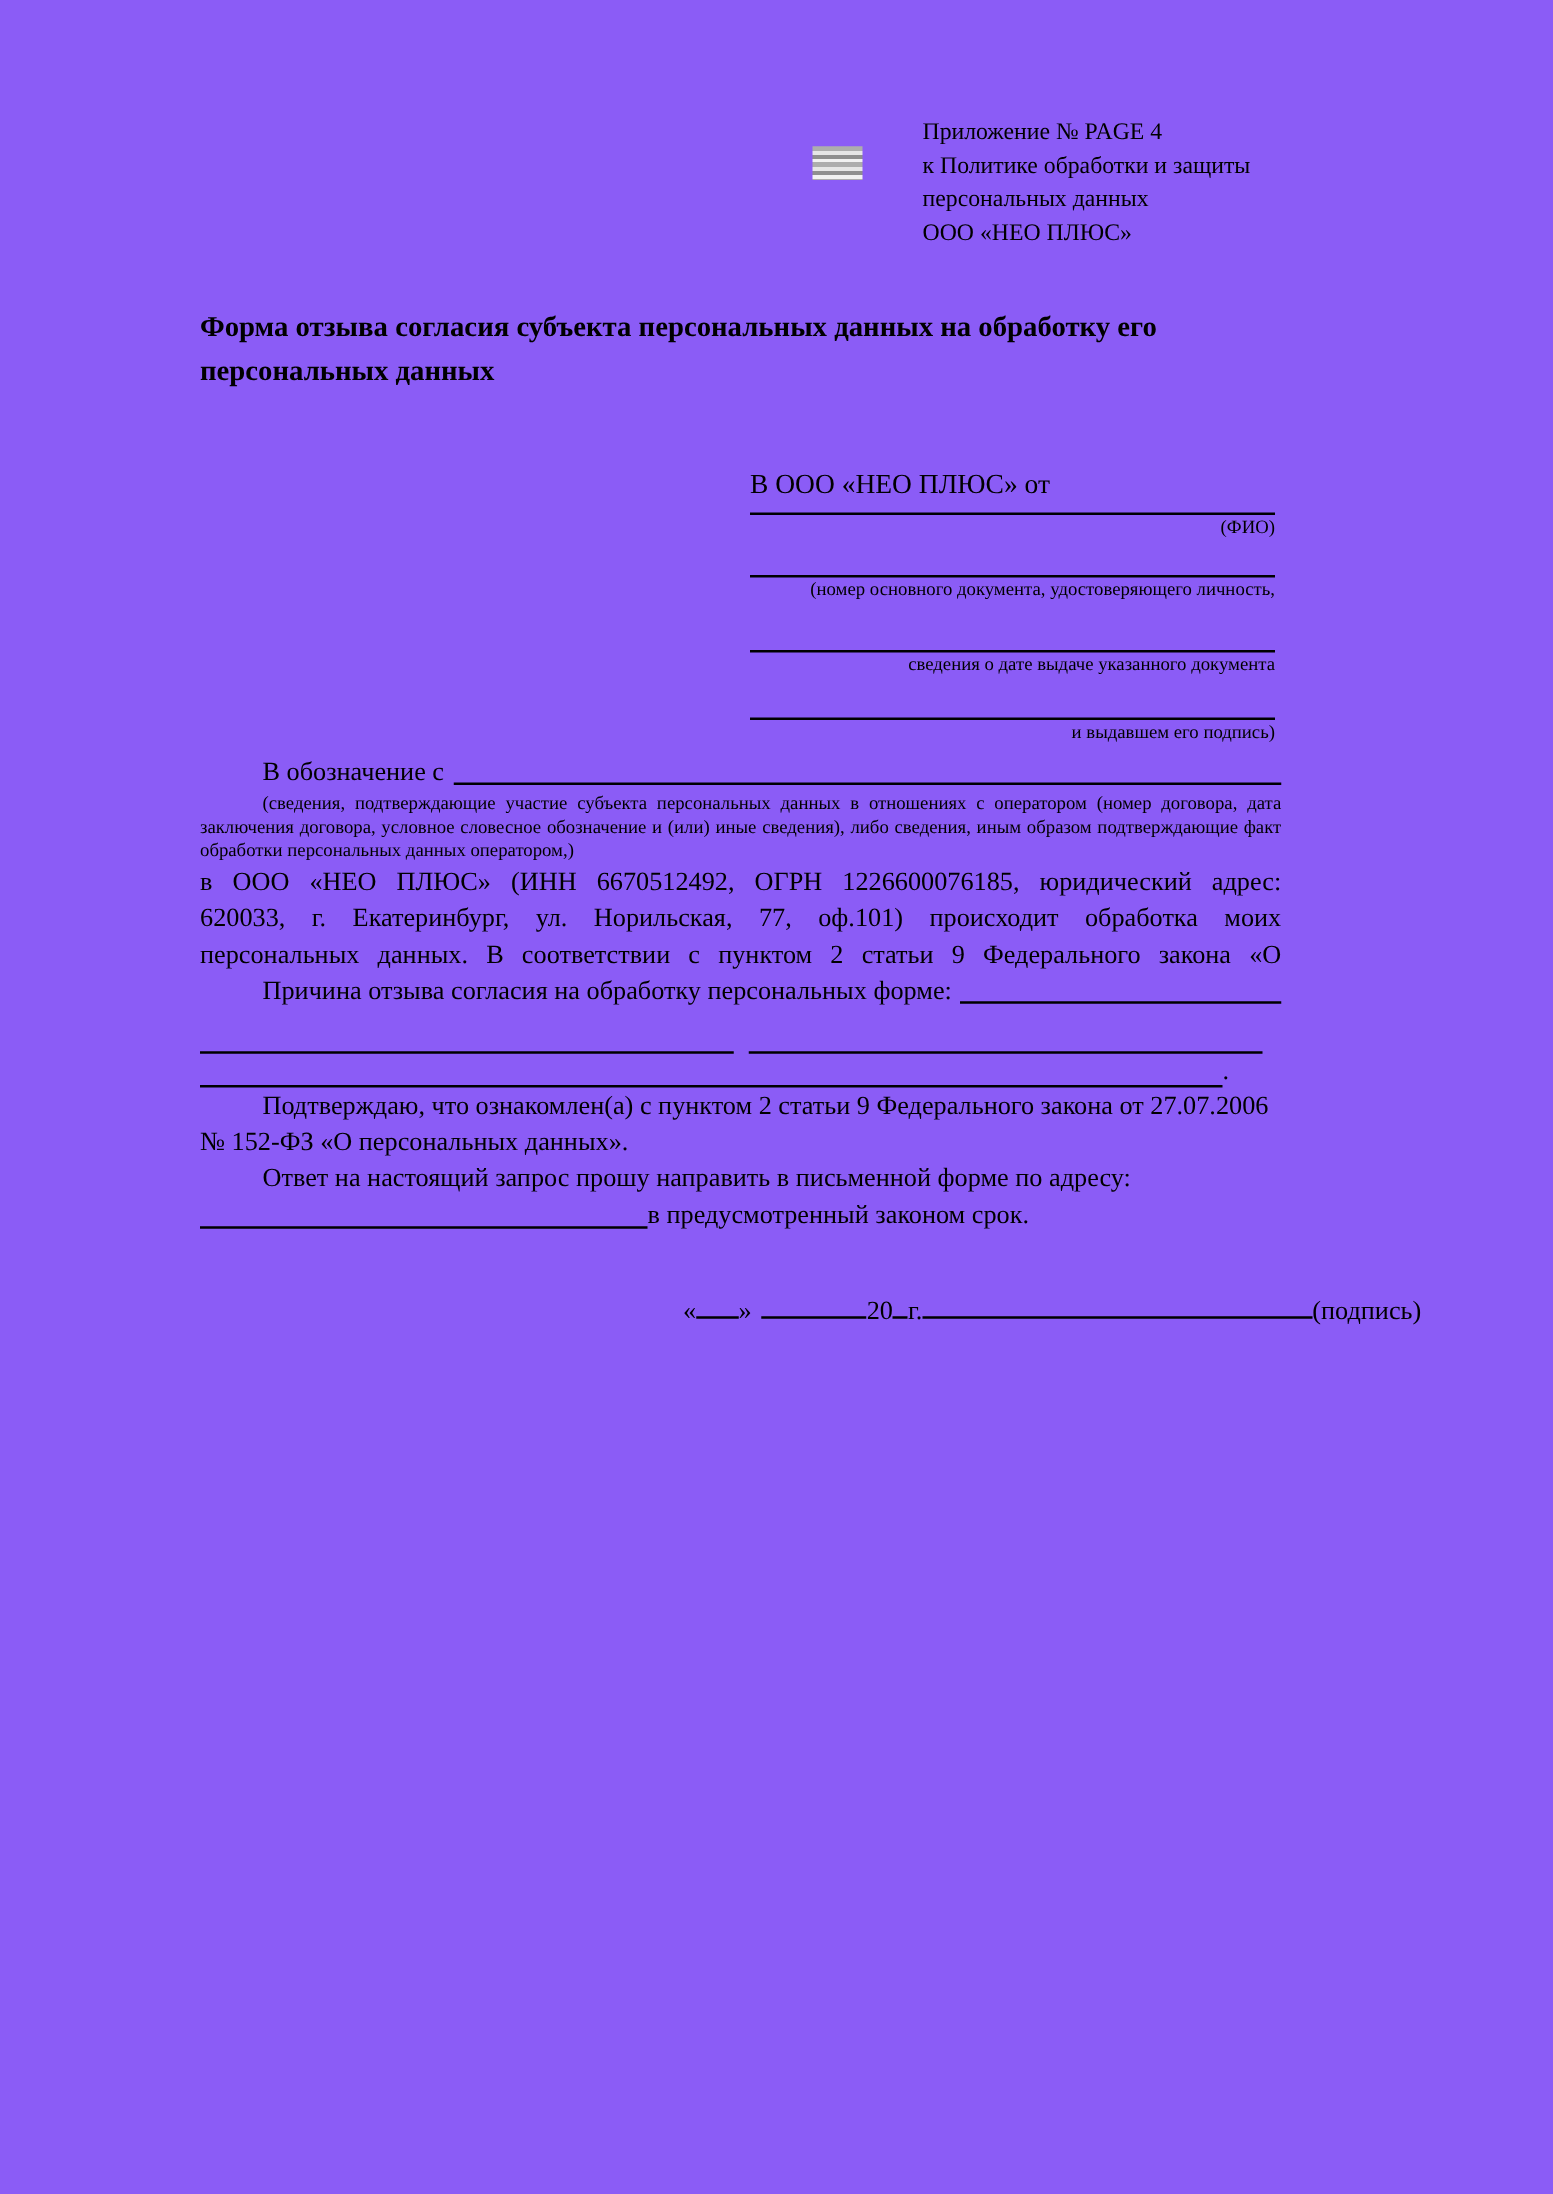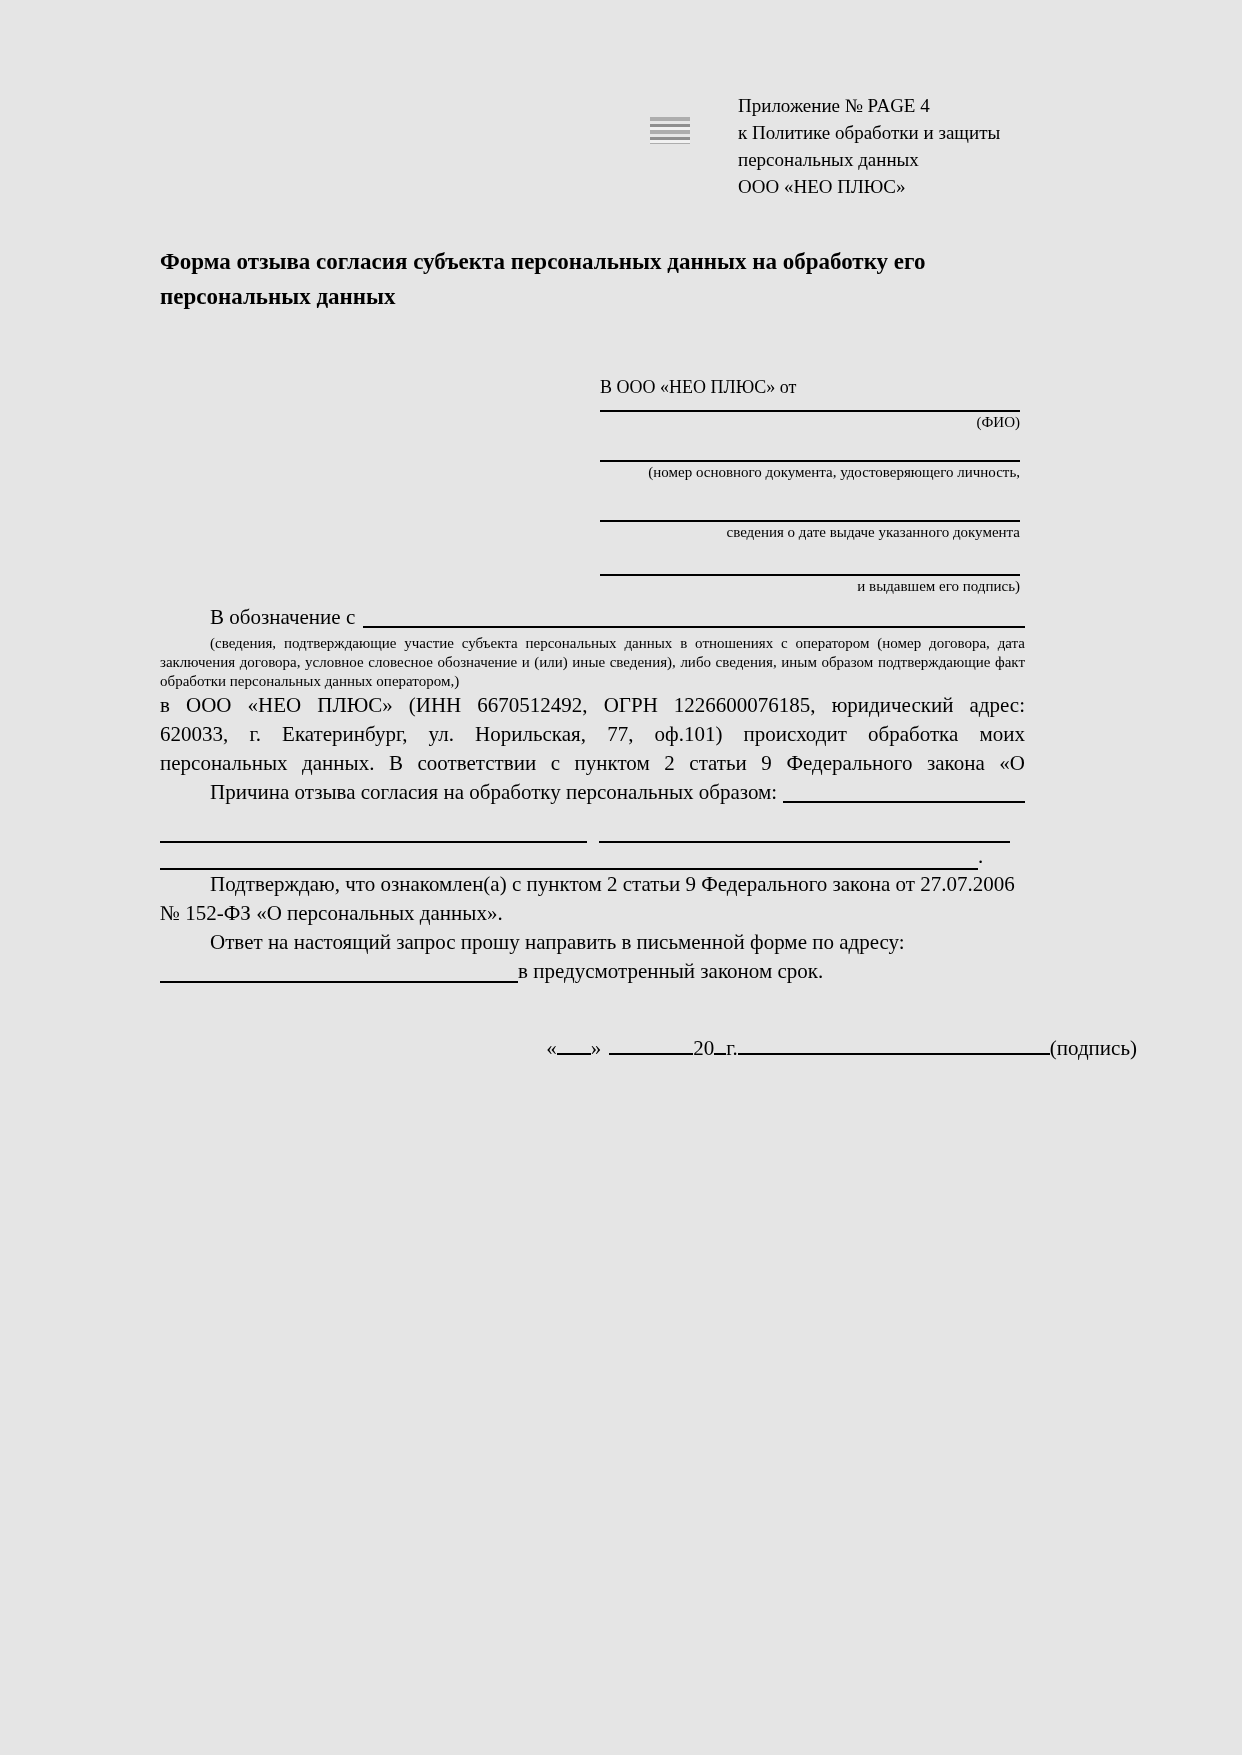--- a/index.html
+++ b/index.html
@@ -1,41 +1,41 @@
 <!DOCTYPE html>
 <html lang="ru"><head>
 <meta charset="utf-8">
 <style>
   html,body{margin:0;padding:0;background:#ffffff;}
   .page{
     position:relative;
     width:1242px;height:1755px;
     margin:0 auto;
-    background:#e5e5e5;
+    background:#8b5cf6;
     color:#000;
     font-family:"Liberation Serif","DejaVu Serif",serif;
     font-size:21px;
     line-height:29px;
     box-sizing:border-box;
     padding:92px 217px 0 160px;
     overflow:hidden;
   }
   
   .icon-obj{
     position:absolute;left:650px;top:117px;width:40px;height:27px;
     background:repeating-linear-gradient(180deg,#adadad 0 4px,#e6e6e6 4px 7px,#8f8f8f 7px 10px,#f1f1f1 10px 13px);
   }
   .hdr{margin-left:578px;font-size:19px;line-height:27px;}
   .title{
     margin:44px 0 0 0;
     font-size:23px;line-height:35px;font-weight:bold;
     max-width:880px;
   }
   .addressee{margin-top:62px;margin-left:440px;width:420px;}
-  .to-line{font-size:18px;line-height:22px;padding-left:0;margin-top:48px;}
+  .to-line{font-size:22px;line-height:22px;padding-left:0;margin-top:48px;}
   .field .blank{border-bottom:2px solid #000;width:100%;}
   .f1 .blank{height:12px;}
   .f2 .blank{height:28px;}
   .f3 .blank{height:38px;}
   .f4 .blank{height:32px;}
   .field .caption{font-size:15px;line-height:20px;text-align:right;}
   .stmt-heading{margin-top:44px;text-align:center;font-size:21px;line-height:24px;}
   .blank-row{display:flex;align-items:flex-end;}
   .fill-line{flex:1;border-bottom:2px solid #000;margin-bottom:4px;}
   .intro-row{margin-top:10px;height:26px;}
@@ -120,21 +120,21 @@
     <div class="ln">обработки персональных данных оператором,)</div>
   </div>
 
   <div class="body">
     <div class="ln jlast">в ООО «НЕО ПЛЮС» (ИНН 6670512492, ОГРН 1226600076185, юридический адрес:</div>
     <div class="ln jlast">620033, г. Екатеринбург, ул. Норильская, 77, оф.101) происходит обработка моих</div>
     <div class="ln jlast">персональных данных. В соответствии с пунктом 2 статьи 9 Федерального закона «О</div>
   </div>
 
   <div class="blank-row reason-row">
-    <span class="lead">Причина отзыва согласия на обработку персональных образом:</span>
+    <span class="lead">Причина отзыва согласия на обработку персональных форме:</span>
     <span class="fill-line"></span>
   </div>
 
   <div class="blank-row blank1">
     <span class="seg-a"></span>
     <span class="seg-gap"></span>
     <span class="seg-b"></span>
   </div>
 
   <div class="blank-row blank2">

